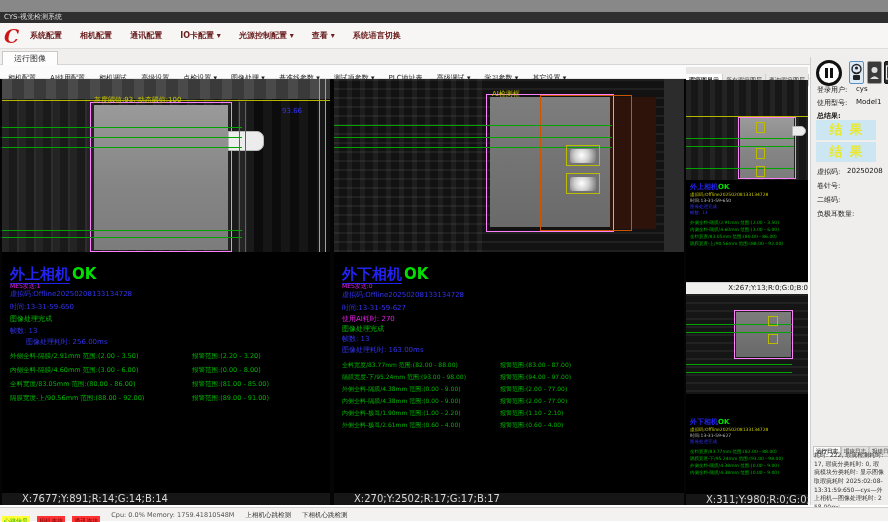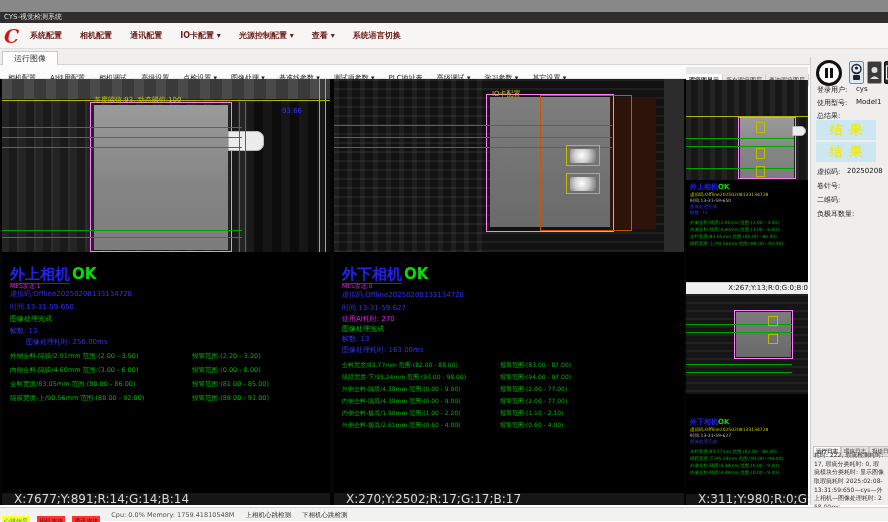--- a/index.html
+++ b/index.html
@@ -16,21 +16,21 @@
   #tabrow { left:0; top:37px; width:888px; height:16px; background:#f0efee; border-bottom:1px solid #d5d5d5; }
   #tab-run { left:2px; top:2px; width:56px; height:14px; background:#fdfdfd; border:1px solid #c8c8c8; border-bottom:none; font-size:8px; color:#333; text-align:center; line-height:13px; }
   #toolbar { left:0; top:53px; width:810px; height:14px; background:#fbfbfb; border-bottom:1px solid #e5e5e5; padding-left:8px; white-space:nowrap; }
   .tool-item { display:inline-block; margin-right:9px; font-size:7px; color:#222; line-height:14px; }
 
   
   #main-black { left:0; top:67px; width:808px; height:426px; background:#050505; }
 
   .cam-panel { position:absolute; background:#000; }
   .photo { position:absolute; left:0; top:0; overflow:hidden; }
-  .coordbar { position:absolute; left:0; bottom:0; width:100%; height:12px; background:#161616; color:#d8d8d8; font-size:12px; line-height:12px; padding-left:12px; }
+  .coordbar { position:absolute; left:0; bottom:0; width:100%; height:12px; background:#161616; color:#d8d8d8; font-size:10px; line-height:12px; padding-left:20px; }
 
   .hline { position:absolute; height:1px; }
   .vline { position:absolute; width:1px; }
   .g { background:#00a400; }
   .y { background:#b6b600; }
   .p-border { position:absolute; border:1px solid #ff7fff; }
   .o-border { position:absolute; border:1px solid #cc5500; }
   .yd-border { position:absolute; border:1px solid #bbbb00; }
 
   .cam-title { position:absolute; font-size:15px; font-weight:bold; white-space:nowrap; }
@@ -182,21 +182,21 @@
       <div class="abs" style="left:276px;top:18px;width:46px;height:132px;background:#2e130b;"></div>
       <div class="p-border" style="left:152px; top:15px; width:128px; height:138px;"></div>
       <div class="o-border" style="left:206px; top:16px; width:92px; height:136px;"></div>
       <div class="hline g" style="left:0; top:46px; width:278px;"></div>
       <div class="hline g" style="left:0; top:58px; width:278px;"></div>
       <div class="hline g" style="left:0; top:68px; width:278px;"></div>
       <div class="blob" style="left:236px; top:70px; width:26px; height:14px;"></div>
       <div class="blob" style="left:236px; top:98px; width:26px; height:14px;"></div>
       <div class="yd-border" style="left:232px; top:66px; width:34px; height:21px;"></div>
       <div class="yd-border" style="left:232px; top:94px; width:34px; height:21px;"></div>
-      <div class="t-yel" style="left:158px; top:10px;">IO卡配置</div>
+      <div class="t-yel" style="left:158px; top:10px;">AI检测框</div>
     </div>
 
     <div class="cam-title" style="left:8px; top:186px;">
       <span class="cn">外下相机</span><span class="ok">OK</span>
     </div>
     <div class="t-mag" style="left:8px; top:203px;">MES发送:0</div>
     <div class="t-blue" style="left:8px; top:211px;">虚拟码:Offline20250208133134728</div>
     <div class="t-blue" style="left:8px; top:224px;">时间:13-31-59-627</div>
     <div class="t-mag" style="left:8px; top:235px; font-size:7px;">使用AI耗时: 270</div>
     <div class="t-green" style="left:8px; top:245px;">图像处理完成</div>
@@ -314,21 +314,21 @@
       <svg width="12" height="19" viewBox="0 0 12 19" style="display:block;margin:1px auto;">
         <rect x="1.5" y="3" width="6" height="13" fill="none" stroke="#eee" stroke-width="1.2"></rect>
         <path d="M7 9.5 L11 9.5 M9.2 7.5 L11 9.5 L9.2 11.5" fill="none" stroke="#eee" stroke-width="1.2"></path>
       </svg>
     </div>
 
     <div class="ctl-label" style="left:6px; top:28px;">登录用户:</div>
     <div class="ctl-value" style="left:45px; top:28px;">cys</div>
     <div class="ctl-label" style="left:6px; top:41px;">使用型号:</div>
     <div class="ctl-value" style="left:45px; top:41px;">Model1</div>
-    <div class="ctl-label" style="left:6px; top:54px; font-weight:normal;">总结果:</div>
+    <div class="ctl-label" style="left:6px; top:54px; font-weight:bold;">总结果:</div>
 
     <div class="result-box" style="top:63px;">结果</div>
     <div class="result-box" style="top:85px;">结果</div>
 
     <div class="ctl-label" style="left:6px; top:110px;">虚拟码:</div>
     <div class="ctl-value" style="left:36px; top:110px;">20250208</div>
     <div class="ctl-label" style="left:6px; top:124px;">卷针号:</div>
     <div class="ctl-label" style="left:6px; top:138px;">二维码:</div>
     <div class="ctl-label" style="left:6px; top:152px;">负极耳数量:</div>
 

